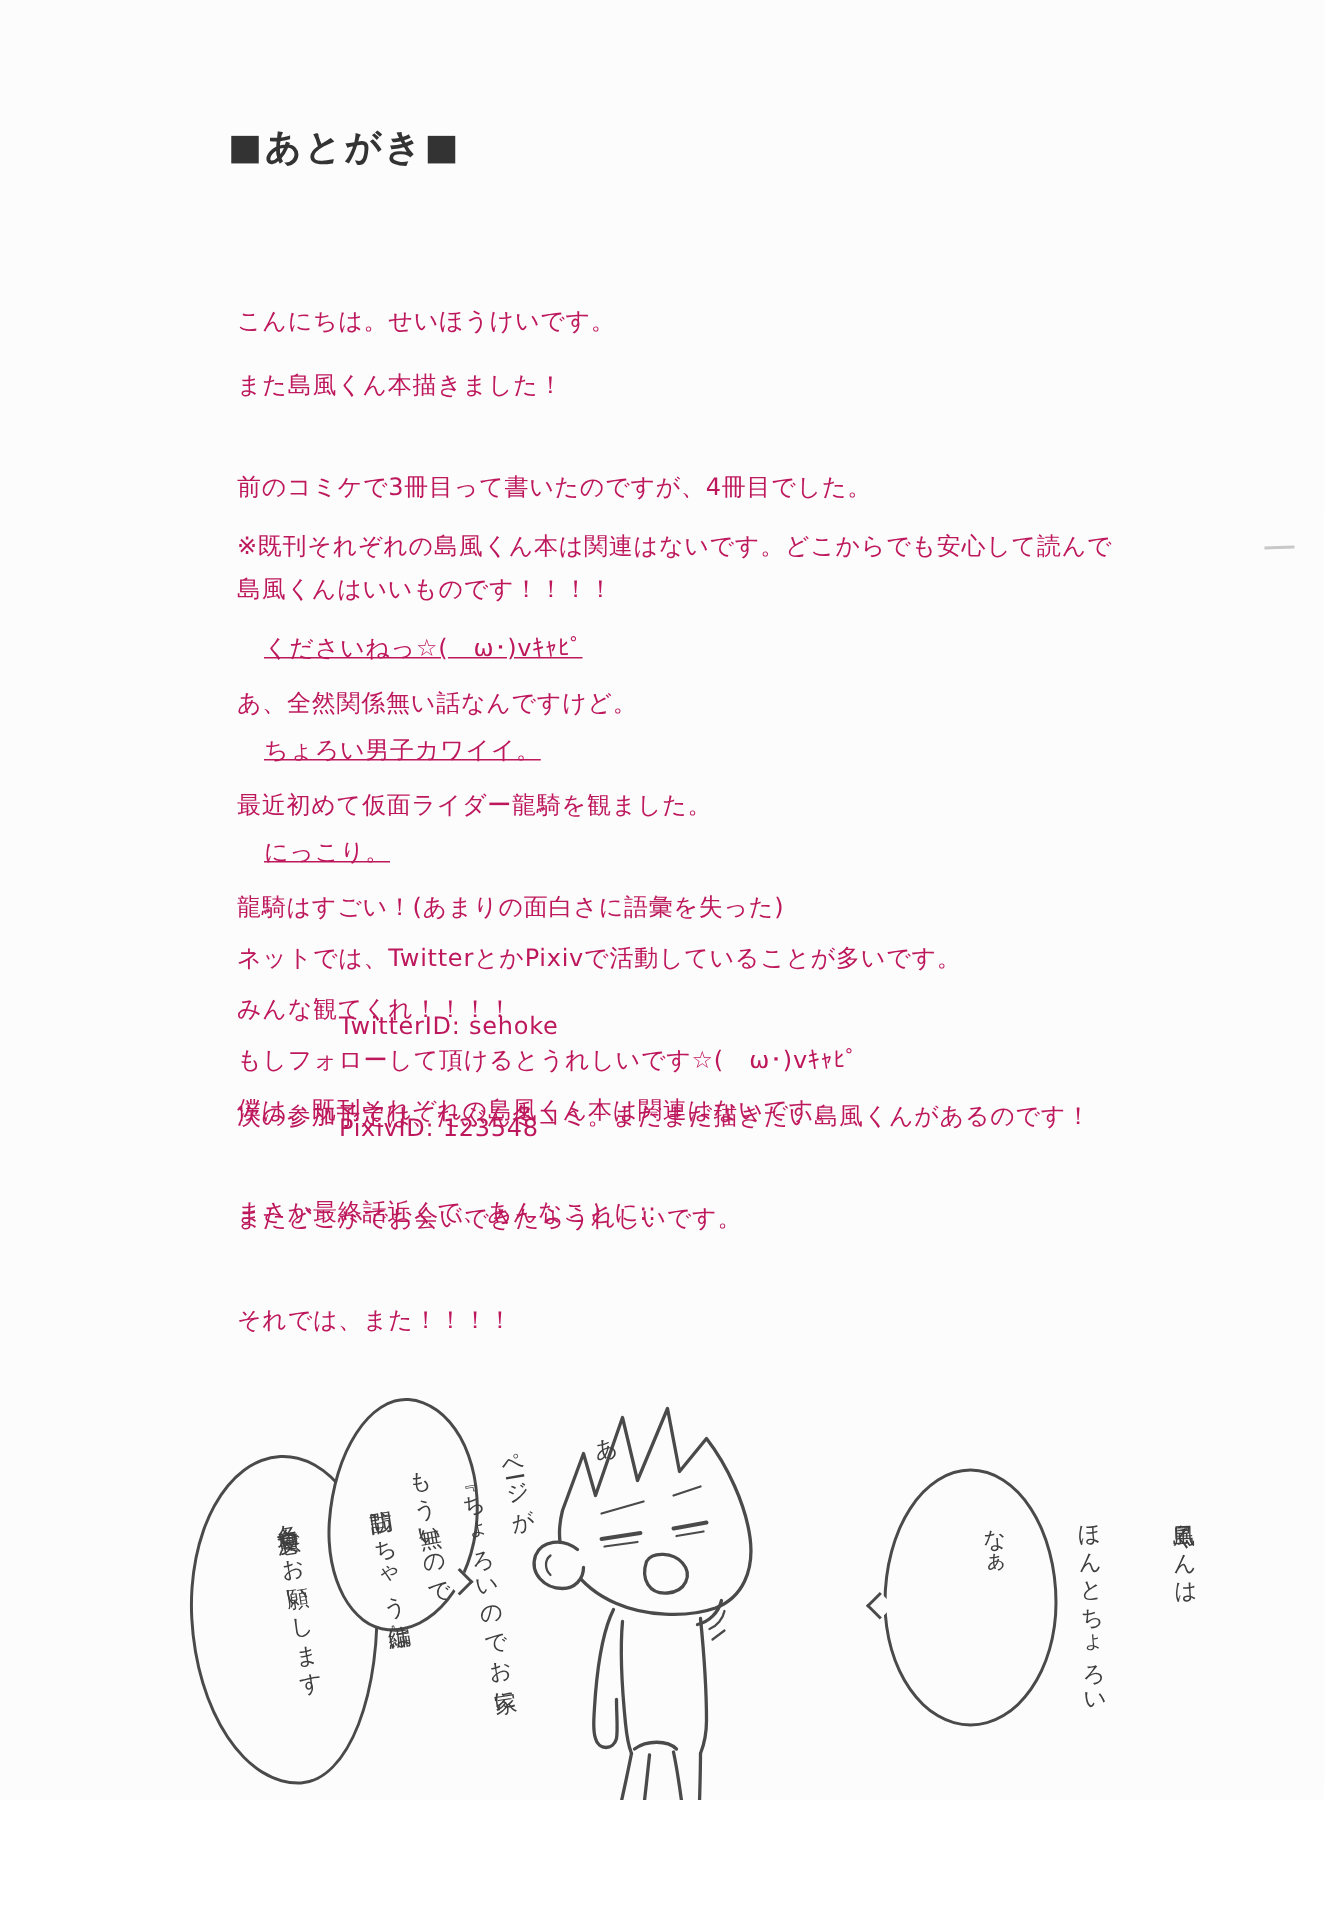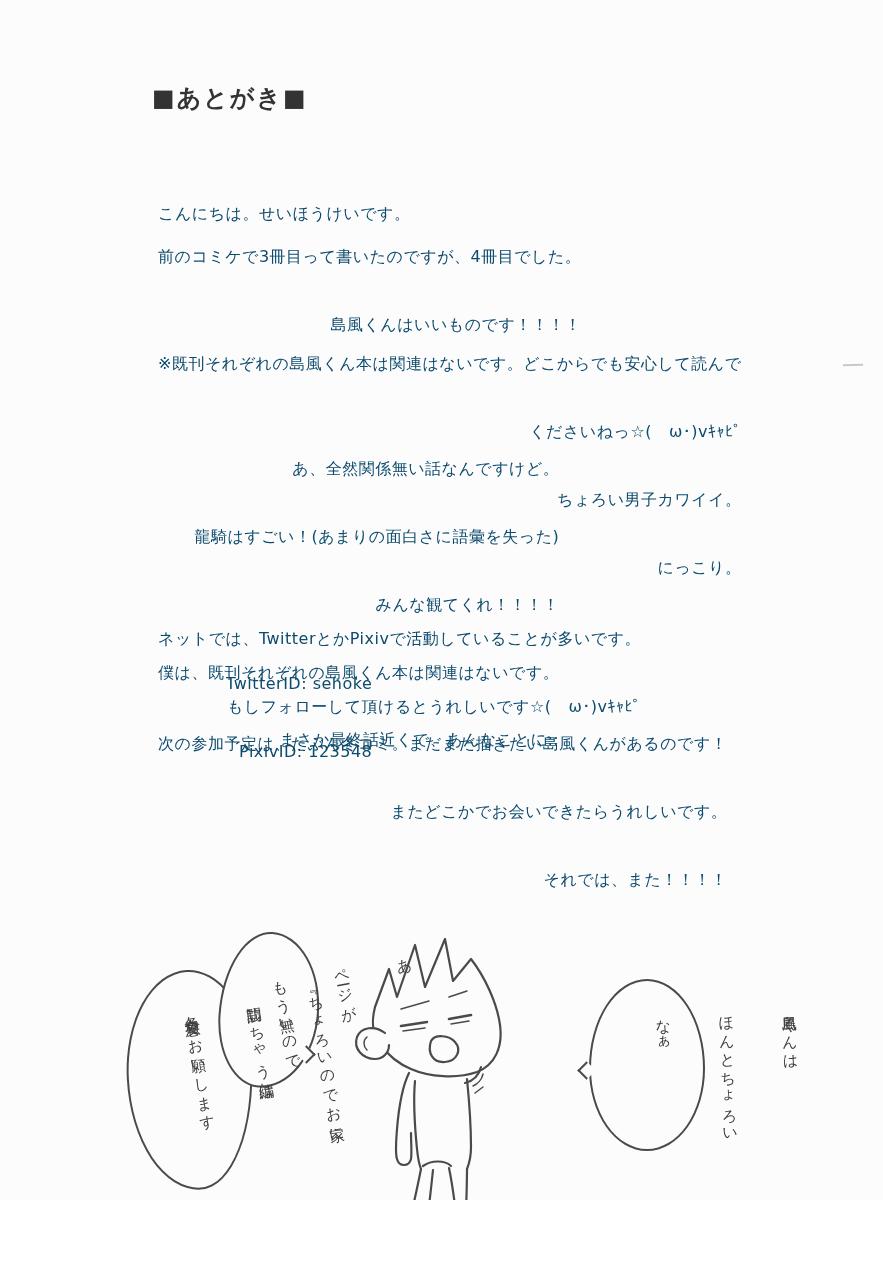--- a/index.html
+++ b/index.html
@@ -7,25 +7,24 @@
     position:relative; width:883px; height:1200px; margin:0 auto;
     background:#fcfcfc; overflow:hidden;
     font-family:"DejaVu Sans", sans-serif; color:#3e3e3e;
   }
   .page-title {
     position:absolute; left:152px; top:82px;
     font-size:24px; font-weight:bold; letter-spacing:2px; color:#333333;
   }
   .block {
     position:absolute; left:158px;
-    font-size:16px; line-height:22.6px; letter-spacing:0.5px; color:#0c4a6e;
+    font-size:16px; line-height:22.6px; letter-spacing:0.5px; color:#be185d;
     white-space:pre;
-    text-align:right;
   }
-  .block .indent { padding-left:18px; }
+  .block .indent { padding-left:18px;text-decoration:underline; }
   .bubble {
     position:absolute; background:#fcfcfc; border:2px solid #4a4a4a;
     box-sizing:border-box;
   }
   #bubble-left-main {
     left:127px; top:970px; width:126px; height:220px;
     border-radius:52% 48% 46% 54% / 48% 42% 58% 52%;
     transform:rotate(-3deg); z-index:1;
   }
   #bubble-left-top {
@@ -67,33 +66,35 @@
 
 <div class="page">
 
   <div class="page-title">■あとがき■</div>
 
   <div class="block" style="top:158px">
     <div>こんにちは。せいほうけいです。</div>
   </div>
 
   <div class="block" style="top:201px">
+    <div>また島風くん本描きました！</div>
     <div>前のコミケで3冊目って書いたのですが、4冊目でした。</div>
     <div>島風くんはいいものです！！！！</div>
   </div>
 
   <div class="block" style="top:308px">
     <div>※既刊それぞれの島風くん本は関連はないです。どこからでも安心して読んで</div>
     <div class="indent">くださいねっ☆(ゝω･)vｷｬﾋﾟ</div>
     <div class="indent">ちょろい男子カワイイ。</div>
     <div class="indent">にっこり。</div>
   </div>
 
   <div class="block" style="top:413px">
     <div>あ、全然関係無い話なんですけど。</div>
+    <div>最近初めて仮面ライダー龍騎を観ました。</div>
     <div>龍騎はすごい！(あまりの面白さに語彙を失った)</div>
     <div>みんな観てくれ！！！！</div>
     <div>僕は、既刊それぞれの島風くん本は関連はないです。</div>
     <div>まさか最終話近くで、あんなことに::</div>
   </div>
 
   <div class="block" style="top:583px">
     <div>ネットでは、TwitterとかPixivで活動していることが多いです。</div>
     <div>もしフォローして頂けるとうれしいです☆(ゝω･)vｷｬﾋﾟ</div>
   </div>

